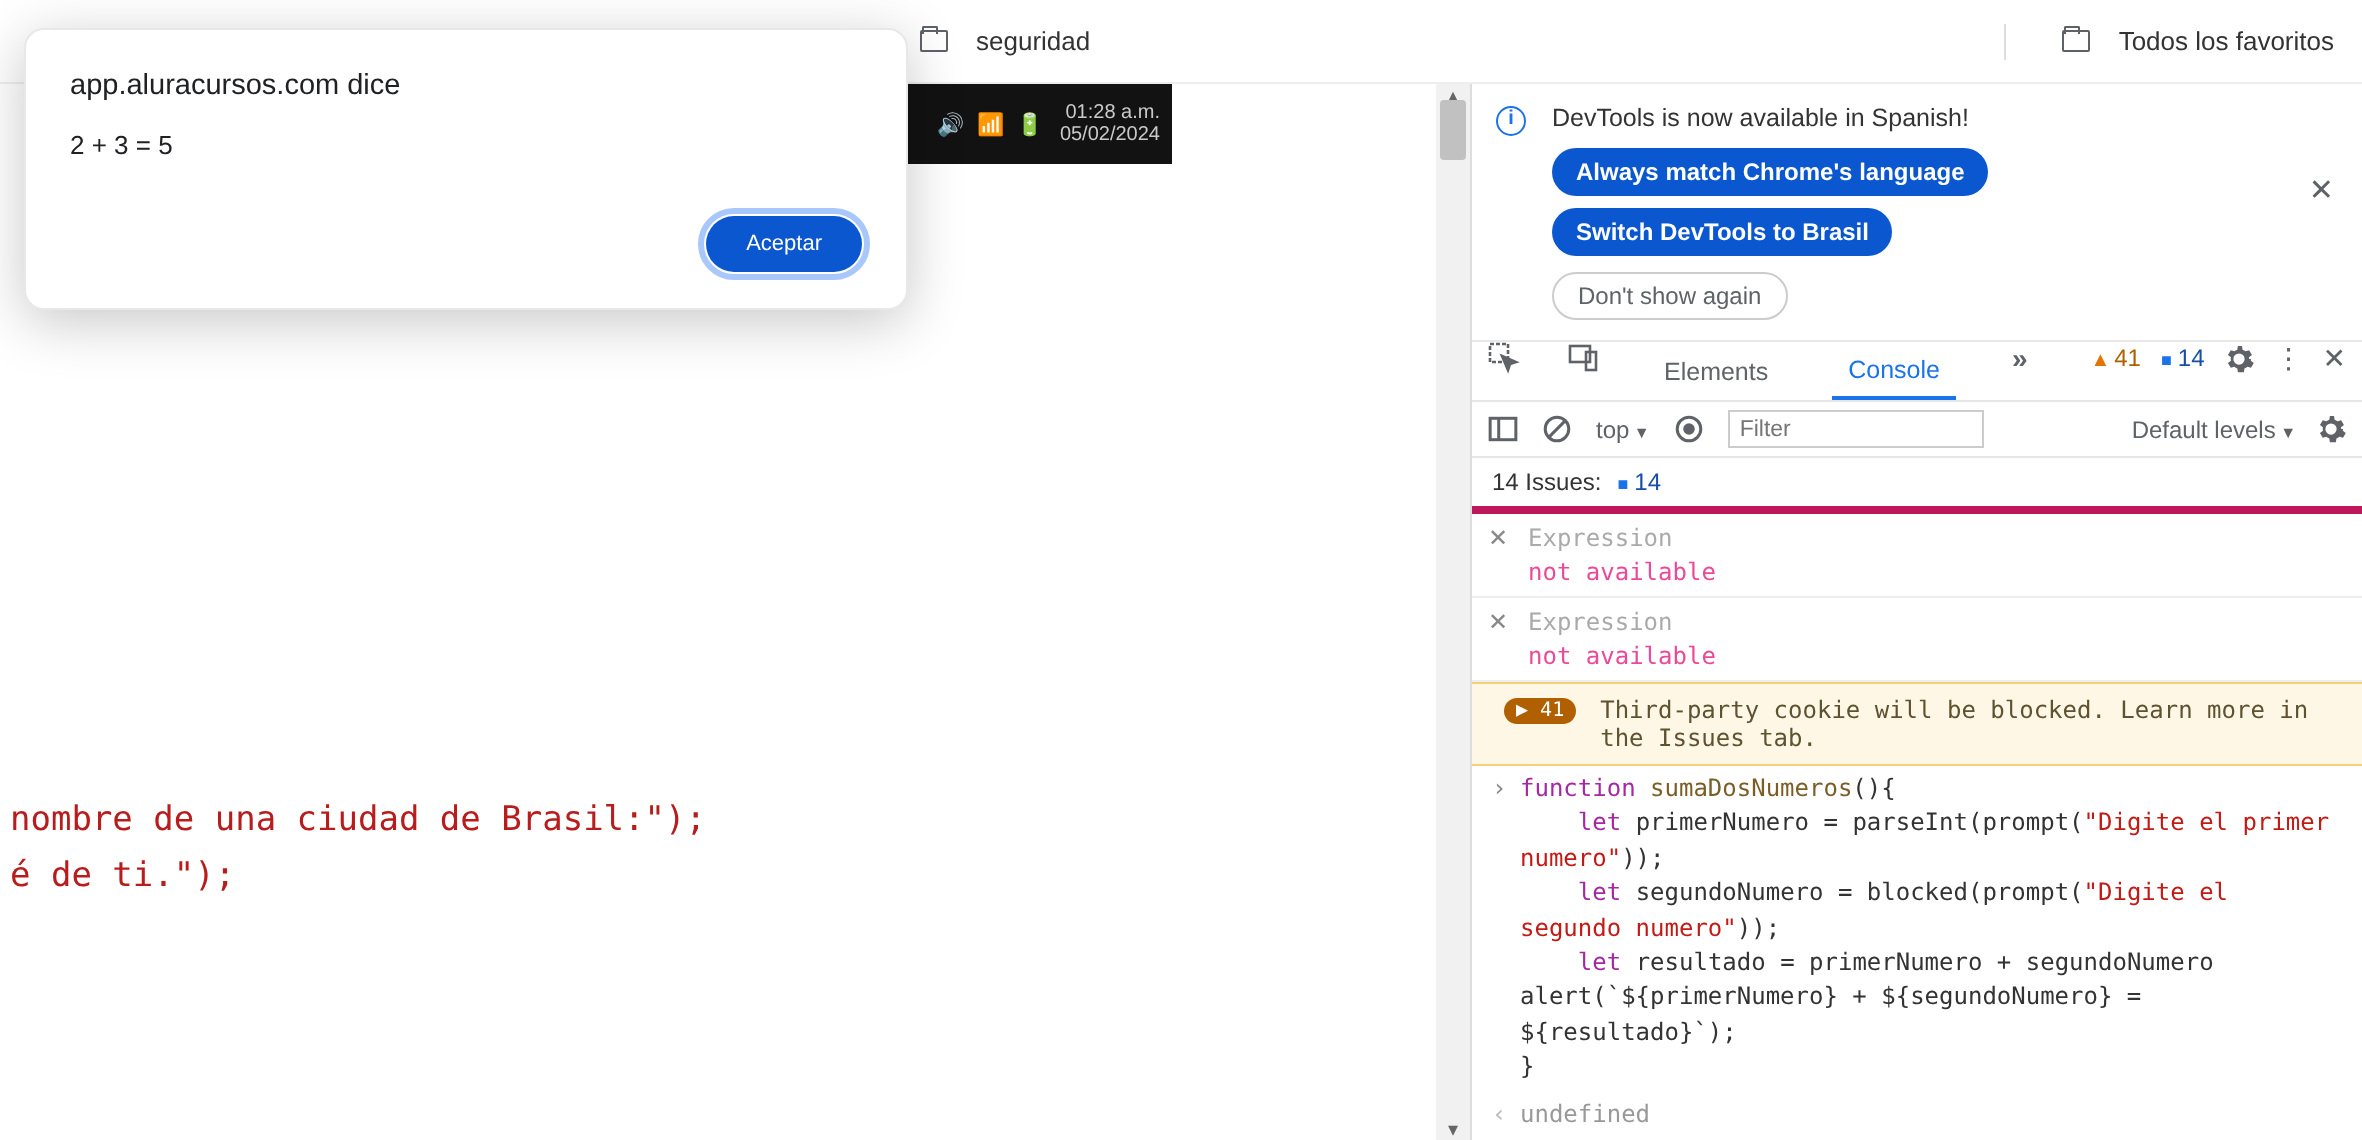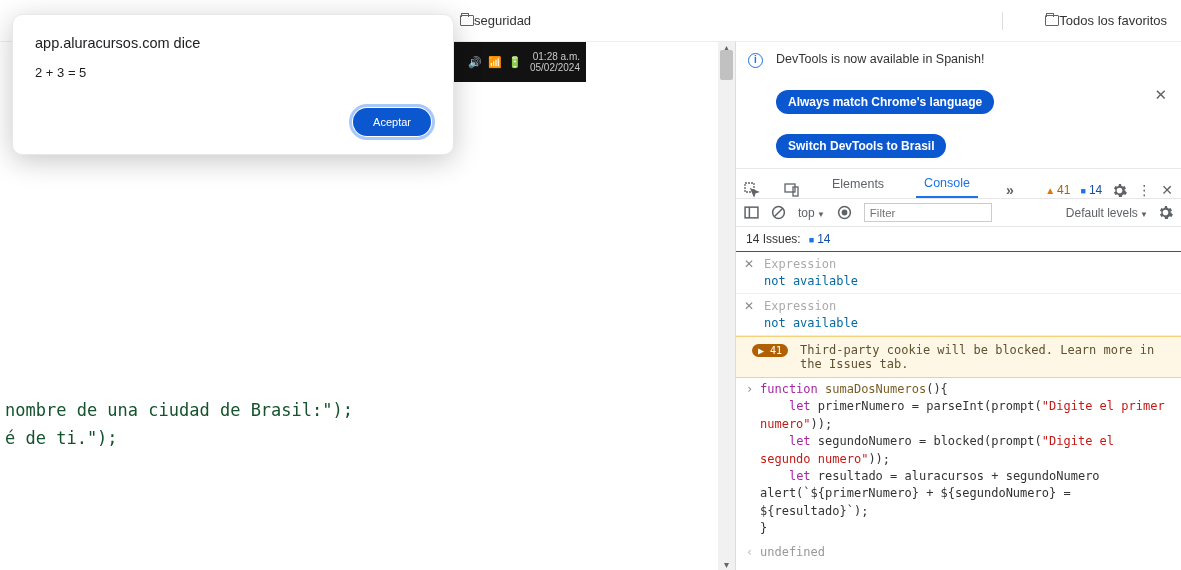--- a/index.html
+++ b/index.html
@@ -1,74 +1,74 @@
 <!DOCTYPE html>
 <html><head>
 <meta charset="utf-8">
 <style>
   *{box-sizing:border-box;margin:0;padding:0}
   body{font-family:"Segoe UI",Arial,sans-serif;font-size:12px;background:#fff;width:1181px;height:570px;overflow:hidden;position:relative;color:#333}
   .topbar{position:absolute;top:0;left:0;right:0;height:42px;background:#fff;display:flex;align-items:center;border-bottom:1px solid #eee}
-  .topbar .folder-item{display:flex;align-items:center;gap:0;color:#333;font-size:13px}
+  .topbar .folder-item{display:flex;align-items:center;gap:14px;color:#333;font-size:13px}
   .topbar .folder-icon{width:14px;height:11px;border:1.5px solid #5f6368;border-radius:1px;position:relative}
   .topbar .folder-icon::before{content:"";position:absolute;top:-3px;left:0;width:6px;height:3px;border:1.5px solid #5f6368;border-bottom:none;border-radius:1px 1px 0 0}
   .topbar .sep{width:1px;height:18px;background:#ddd;margin:0 18px}
   .seg{position:absolute;left:460px}
   .fav{position:absolute;right:14px}
   .alert-box{position:absolute;top:14px;left:12px;width:442px;background:#fff;border:1px solid #e8e8e8;border-radius:10px;box-shadow:0 6px 28px rgba(0,0,0,.22);padding:20px 22px 18px 22px;z-index:50}
   .alert-title{font-size:14.5px;color:#202124;margin-bottom:14px}
   .alert-msg{font-size:13px;color:#202124}
   .alert-actions{display:flex;justify-content:flex-end;margin-top:28px}
   .alert-btn{background:#0b57d0;color:#fff;border:none;padding:8px 20px;border-radius:18px;font-size:11px;outline:3px solid #a8c7fa;outline-offset:1px;cursor:pointer}
   .page-bg{position:absolute;top:42px;left:0;width:735px;height:528px;background:#fff}
   .sim-bar{position:absolute;top:42px;left:444px;width:142px;height:40px;background:#121212;color:#c9c9c9;display:flex;align-items:center;justify-content:flex-end;padding:0 6px;font-size:10px;gap:8px}
   .sim-icons{display:flex;gap:6px;align-items:center;font-size:11px}
   .sim-time{text-align:right;line-height:1.1}
   .sim-time .t1{font-size:10px}
   .sim-time .t2{font-size:10px}
-  .code-area{position:absolute;top:396px;left:5px;width:580px;font-family:Consolas,monospace;font-size:17px;color:#14532d;line-height:1.65}
+  .code-area{position:absolute;top:396px;left:5px;width:580px;font-family:Consolas,monospace;font-size:17px;color:#b91c1c;line-height:1.65}
   .vscroll{position:absolute;top:42px;left:718px;width:17px;height:528px;background:#f1f1f1}
   .vscroll .thumb{position:absolute;top:8px;left:2px;width:13px;height:30px;background:#c1c1c1;border-radius:2px}
   .vscroll .arrow{position:absolute;left:3px;width:11px;height:11px;color:#666;font-size:10px;text-align:center}
   .vscroll .au{top:0}
   .vscroll .ad{bottom:0}
   .dev{position:absolute;top:42px;left:735px;right:0;bottom:0;border-left:1px solid #ddd;background:#fff;display:flex;flex-direction:column}
   .dev-banner{padding:10px 12px 10px 40px;position:relative;border-bottom:1px solid #e8e8e8}
   .dev-banner .info-icon{position:absolute;left:12px;top:11px;width:15px;height:15px;border:1.5px solid #1a73e8;border-radius:50%;color:#1a73e8;font-size:10px;line-height:12px;text-align:center;font-weight:bold}
-  .dev-banner .msg{color:#333;font-size:12.5px;margin-bottom:24px}
-  .pill-row{display:flex;gap:20px;flex-wrap:wrap;align-items:center}
+  .dev-banner .msg{color:#333;font-size:12.5px;margin-bottom:8px}
+  .pill-row{display:flex;gap:6px;flex-wrap:wrap;align-items:center}
   .pill{background:#0b57d0;color:#fff;border-radius:14px;padding:5px 12px;font-size:12px;font-weight:600;cursor:pointer;white-space:nowrap}
   .pill-outline{background:#fff;color:#5f6368;border:1px solid #ccc;border-radius:14px;padding:4px 12px;font-size:12px;cursor:pointer}
   .banner-close{position:absolute;right:14px;top:44px;font-size:15px;color:#5f6368;cursor:pointer}
-  .dev-tabs{display:flex;align-items:flex-end;height:30px;border-bottom:1px solid #e6e6e6;padding:0 8px;gap:24px;position:relative}
+  .dev-tabs{display:flex;align-items:flex-start;height:30px;border-bottom:1px solid #e6e6e6;padding:0 8px;gap:24px;position:relative}
   .dev-tabs .tool-icon{width:16px;height:16px;display:flex;align-items:center;justify-content:center;color:#5f6368;cursor:pointer}
   .dev-tabs .tab{padding:0 8px;height:100%;display:flex;align-items:center;color:#5f6368;font-size:12.5px;cursor:pointer}
   .dev-tabs .tab.active{color:#1a73e8;border-bottom:2px solid #1a73e8;font-weight:500}
   .dev-tabs .more{color:#5f6368;font-size:14px;cursor:pointer;padding:0 4px;font-weight:bold}
   .dev-tabs .right{position:absolute;right:8px;display:flex;gap:10px;align-items:center}
   .badge-warn{color:#b06000;font-size:12px}
   .badge-warn::before{content:"▲";color:#e37400;margin-right:2px;font-size:10px}
   .badge-iss{color:#174ea6;font-size:12px}
   .badge-iss::before{content:"■";color:#1a73e8;margin-right:3px;font-size:9px}
   .gear-icon{width:15px;height:15px;color:#5f6368}
   .gear-icon svg{width:100%;height:100%}
   .kebab{font-size:14px;color:#5f6368;cursor:pointer}
   .xbtn{font-size:14px;color:#5f6368;cursor:pointer}
   .console-toolbar{display:flex;align-items:center;height:28px;border-bottom:1px solid #e6e6e6;padding:0 8px;gap:12px;font-size:12px;color:#5f6368}
   .ct-icon{width:15px;height:15px;display:flex;align-items:center;justify-content:center;cursor:pointer}
   .ct-sel{cursor:pointer}
   .ct-sel::after{content:" ▼";font-size:8px}
   .ct-filter{flex:0 0 128px}
   .ct-filter input{width:100%;height:19px;border:1px solid #ccc;padding:0 5px;font-size:11.5px;color:#777}
   .ct-right{margin-left:auto;display:flex;gap:10px;align-items:center}
-  .issues-row{padding:5px 10px;border-bottom:1px solid #be185d;font-size:12px;color:#333;display:flex;gap:8px;align-items:center}
+  .issues-row{padding:5px 10px;border-bottom:4px solid #be185d;font-size:12px;color:#333;display:flex;gap:8px;align-items:center}
   .expr{border-bottom:1px solid #eee;padding:5px 10px 5px 28px;font-size:12px;position:relative}
   .expr .xx{position:absolute;left:8px;top:5px;color:#888;font-size:12px;cursor:pointer}
   .expr .e1{color:#aaa;font-family:Consolas,monospace}
-  .expr .e2{color:#0369a1;font-family:Consolas,monospace;margin-top:3px}
+  .expr .e2{color:#ec4899;font-family:Consolas,monospace;margin-top:3px}
   .cookie-warn{background:#fff7e6;border-top:1px solid #f3d07a;border-bottom:1px solid #f3d07a;padding:6px 10px 6px 16px;font-family:Consolas,monospace;font-size:12px;color:#5f5230;display:flex;gap:12px;align-items:flex-start}
   .cookie-warn .cw-badge{background:#b06000;color:#fff;font-size:10px;padding:1px 6px;border-radius:8px;white-space:nowrap;margin-top:1px}
   .cookie-warn .cw-badge::before{content:"▶ "}
   .console-body{flex:1;overflow:auto;font-family:Consolas,monospace;font-size:12px}
   .crow{padding:3px 10px 3px 24px;position:relative;line-height:1.45}
   .crow .car{position:absolute;left:10px;top:3px;color:#999}
   .crow .car.in{color:#888}
   .crow .car.ret::before{content:"‹";color:#bbb}
   .kw{color:#a626a4}
   .fn{color:#795e26}
@@ -125,20 +125,23 @@
 
 <div class="dev">
 
   <div class="dev-banner">
     <span class="info-icon">i</span>
     <div class="msg">DevTools is now available in Spanish!</div>
     <div class="pill-row">
       <span class="pill">Always match Chrome's language</span>
       <span class="pill">Switch DevTools to Brasil</span>
     </div>
+    <div class="pill-row" style="margin-top:8px">
+      <span class="pill-outline">Don't show again</span>
+    </div>
     <span class="banner-close">✕</span>
   </div>
 
   <div class="dev-tabs">
     <span class="tool-icon">
       <svg viewBox="0 0 16 16" fill="none" stroke="#5f6368" stroke-width="1.3">
           <rect x="1" y="1" width="9" height="9" stroke-dasharray="2 1"></rect>
           <path d="M7 7l7 3-3 1-1 3z" fill="#5f6368"></path>
         </svg>
     </span>
@@ -211,21 +214,21 @@
     <span class="cw-badge">41</span>
     <span>Third-party cookie will be blocked. Learn more in the Issues tab.</span>
   </div>
 
   <div class="console-body">
     <div class="crow">
       <span class="car in">›</span>
       <span><span class="kw">function</span><span class="fn"> sumaDosNumeros</span><span>(){</span></span><br>
       &nbsp;&nbsp;&nbsp;&nbsp;<span class="kw">let</span><span> primerNumero = parseInt(prompt(</span><span class="str">"Digite el primer numero"</span><span>));</span><br>
       &nbsp;&nbsp;&nbsp;&nbsp;<span class="kw">let</span><span> segundoNumero = blocked(prompt(</span><span class="str">"Digite el segundo numero"</span><span>));</span><br>
-      &nbsp;&nbsp;&nbsp;&nbsp;<span class="kw">let</span><span> resultado = aluracursos + segundoNumero</span><br>
+      &nbsp;&nbsp;&nbsp;&nbsp;<span class="kw">let</span><span> resultado = primerNumero + segundoNumero</span><br>
       <span>    alert(`${primerNumero} + ${segundoNumero} = ${resultado}`);</span><br>
       <span>    }</span>
     </div>
     <div class="crow">
       <span class="car ret"></span>
       <span class="und">undefined</span>
     </div>
     <div class="crow">
       
       

